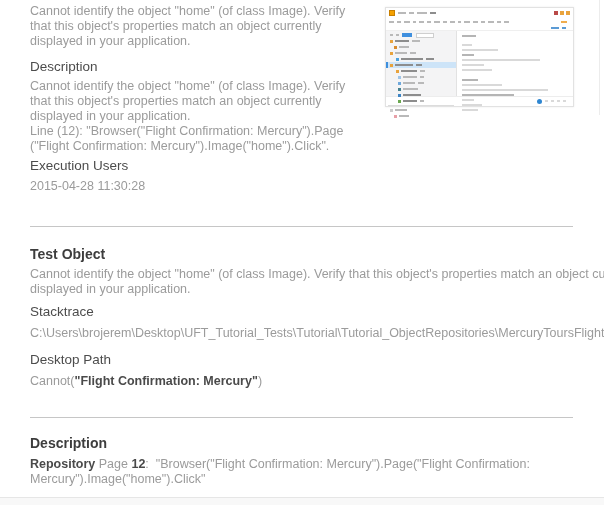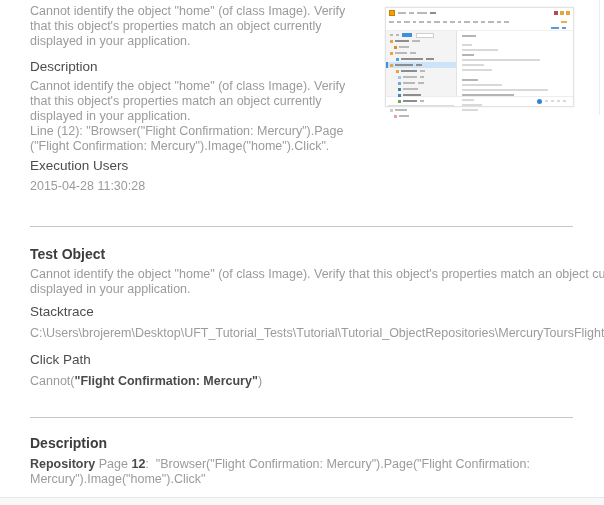--- a/index.html
+++ b/index.html
@@ -216,21 +216,21 @@
 
 <h2 class="abs section-heading" style="top:246px;text-align:center;">Test Object</h2>
 <div class="abs body-text clip" style="top:267px;">
   <div class="body-line">Cannot identify the object "home" (of class Image). Verify that this object's properties match an object currently</div>
   <div class="body-line">displayed in your application.</div>
 </div>
 
 <h3 class="abs sub-heading" style="top:304px;">Stacktrace</h3>
 <div class="abs body-text body-line clip" style="top:326px;">C:\Users\brojerem\Desktop\UFT_Tutorial_Tests\Tutorial\Tutorial_ObjectRepositories\MercuryToursFlightCon</div>
 
-<h3 class="abs sub-heading" style="top:352px;">Click Path</h3>
+<h3 class="abs sub-heading" style="top:352px;">Desktop Path</h3>
 <div class="abs body-text body-line" style="top:374px;"><span>Cannot(</span><span class="bold-dark">"Flight Confirmation: Mercury"</span><span>)</span></div>
 
 <div class="divider" style="top:417px;"></div>
 
 <h2 class="abs section-heading" style="top:435px;">Description</h2>
 <div class="abs body-text" style="top:457px;">
   <div class="body-line"><span class="bold-dark">Repository</span><span> Page </span><span class="bold-dark">12</span><span>:  "Browser("Flight Confirmation: Mercury").Page("Flight Confirmation:</span></div>
   <div class="body-line">Mercury").Image("home").Click"</div>
 </div>
 

